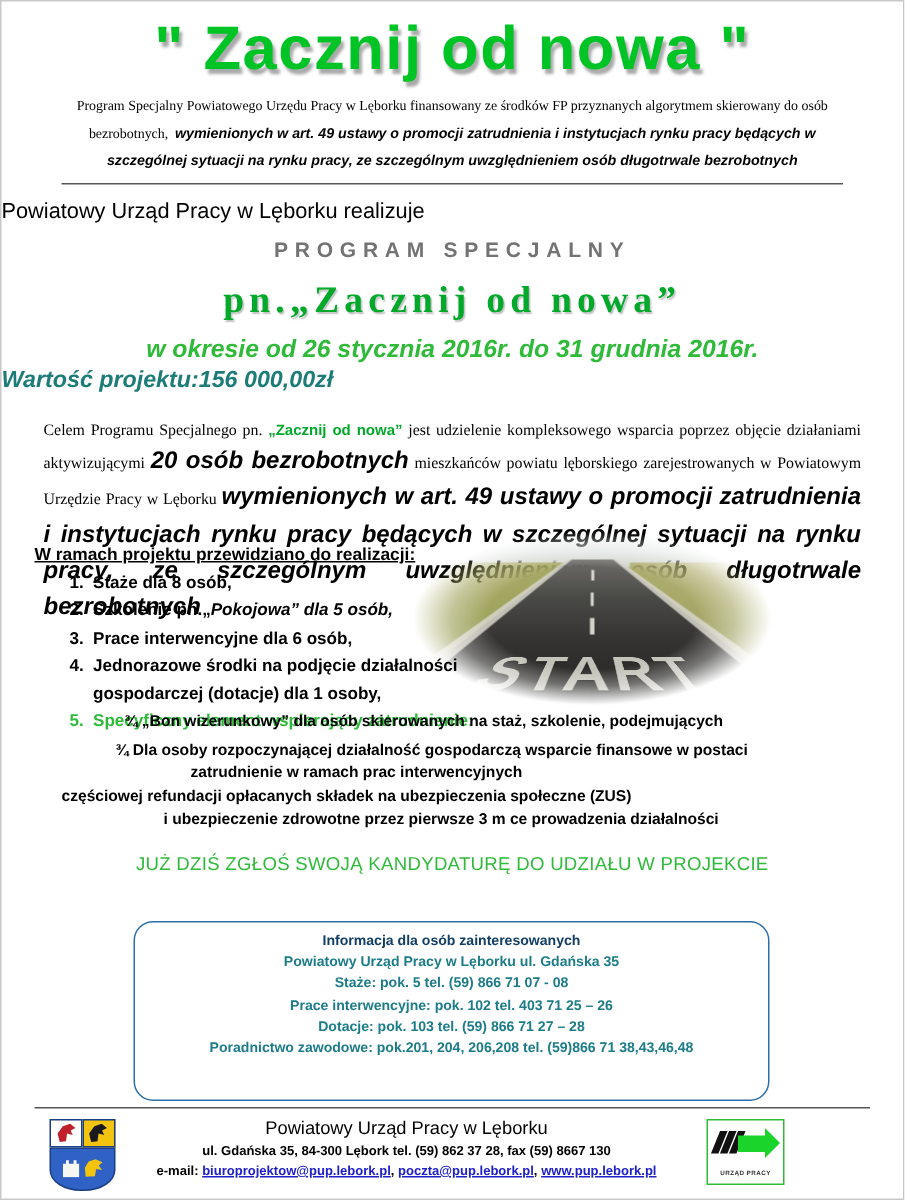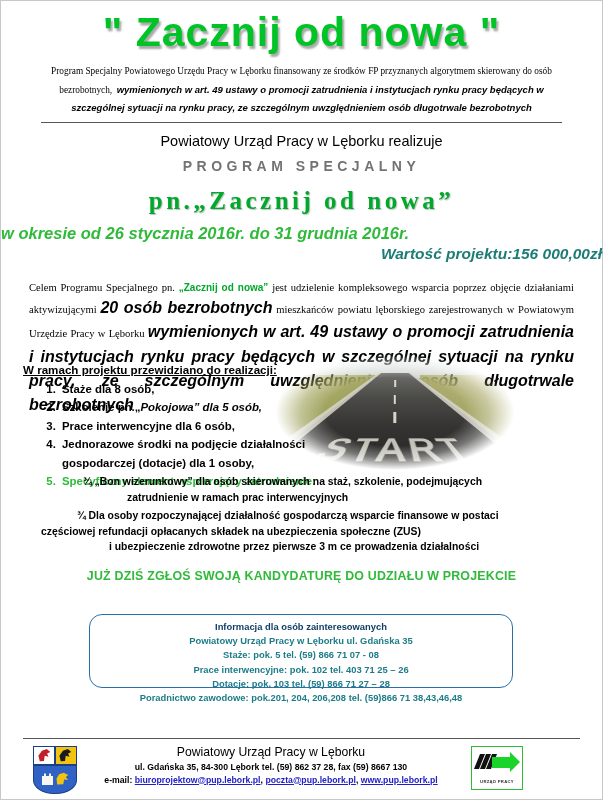--- a/index.html
+++ b/index.html
@@ -50,21 +50,21 @@
     line-height:1.45;
     color:#000;
   }
   .rule{
     height:1px;background:#555;
     margin:7px 40px 0 40px;
   }
 
   
   .realizuje{
-    text-align:center;
+    text-align:left;
     font-size:14.5px;
     margin-top:10px;
     color:#000;
   }
   .specjalny{
     text-align:center;
     font-size:14px;
     font-weight:bold;
     color:#737373;
     letter-spacing:4.5px;
@@ -74,28 +74,29 @@
     text-align:center;
     font-family:"Liberation Serif", serif;
     font-size:25px;
     font-weight:bold;
     color:#00A92A;
     letter-spacing:3.5px;
     margin-top:13px;
     text-shadow:1px 1px 1px rgba(150,150,150,0.6);
   }
   .okres{
+    text-align:center;
     font-size:16.5px;
     font-weight:bold;
     font-style:italic;
     color:#2FBA3A;
     margin-top:9px;
   }
   .wartosc{
-    text-align:right;
+    text-align:left;
     font-size:15.5px;
     font-weight:bold;
     font-style:italic;
     color:#1C7C78;
     margin-top:2px;
   }
 
   
   .cel{
     margin:17px 28px 0 28px;
@@ -215,29 +216,29 @@
     text-align:justify;padding-right:10px;
     margin-top:3px;
   }
   .sb-b2{margin-left:14px;text-align:justify;padding-right:26px;}
   .sb-b3{margin-left:82px;}
 
   
   .cta{
     position:absolute;left:0;right:0;top:568px;
     text-align:center;
-    font-size:12.4px;font-weight:bold;
+    font-size:12.4px;font-weight:normal;
     color:#2FBA3A;
     letter-spacing:.2px;
   }
 
   
   .box{
     position:absolute;left:88px;top:613px;
-    width:424px;height:74px;
+    width:424px;height:120px;
     border:1.6px solid #2C6FA8;
     border-radius:13px;
     box-sizing:border-box;
     text-align:center;
     padding-top:6px;
   }
   .box .bh{
     font-size:9.4px;font-weight:bold;color:#123E66;
     margin-bottom:2px;
   }
@@ -364,25 +365,25 @@
     <li><span>Prace interwencyjne dla 6 osób,</span></li>
     <li><span>Jednorazowe środki na podjęcie działalności gospodarczej (dotacje) dla 1 osoby,</span></li>
     <li class="green"><span>Specyficzny element wspierający zatrudnienie:</span></li>
   </ol>
 
   <div class="subs">
     <div class="subrow sb-a">
       <span>¾</span>
       <span>„Bon wizerunkowy” dla osób skierowanych na staż, szkolenie, podejmujących</span>
     </div>
-    <div class="subrow sb-a2">zatrudnienie w ramach prac interwencyjnych</div>
     <div class="subrow sb-b">
       <span>¾</span>
       <span>Dla osoby rozpoczynającej działalność gospodarczą wsparcie finansowe w postaci</span>
     </div>
+    <div class="subrow sb-a2">zatrudnienie w ramach prac interwencyjnych</div>
     <div class="subrow sb-b2">częściowej refundacji opłacanych składek na ubezpieczenia społeczne (ZUS)</div>
     <div class="subrow sb-b3">i ubezpieczenie zdrowotne przez pierwsze 3 m ce prowadzenia działalności</div>
   </div>
 
   <div class="cta">JUŻ DZIŚ ZGŁOŚ SWOJĄ KANDYDATURĘ DO UDZIAŁU W PROJEKCIE</div>
 
   <div class="box">
     <div class="bh">Informacja dla osób zainteresowanych</div>
     <div class="bl">Powiatowy Urząd Pracy w Lęborku ul. Gdańska 35</div>
     <div class="bl">Staże: pok. 5 tel. (59) 866 71 07 - 08</div>

